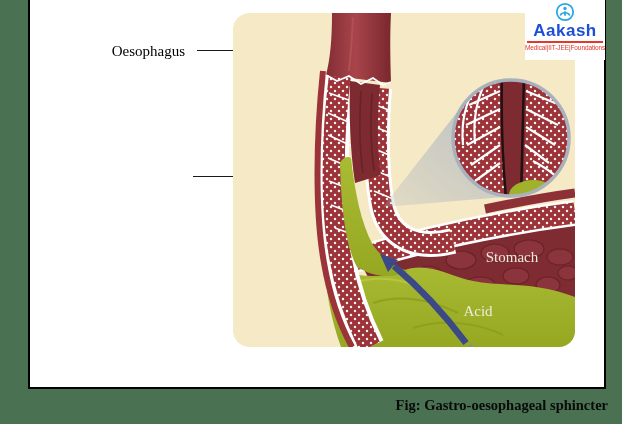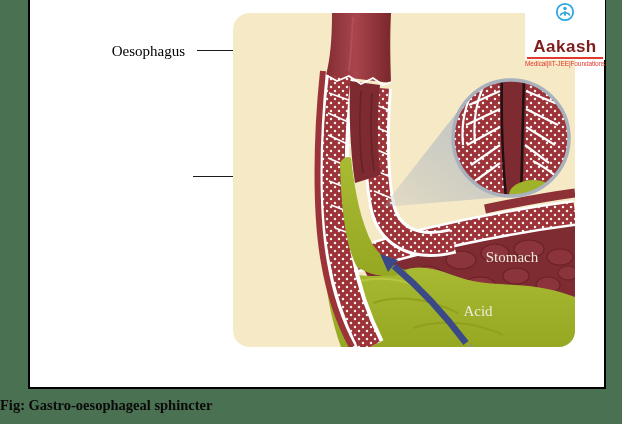--- a/index.html
+++ b/index.html
@@ -27,29 +27,29 @@
   .leader-2{left:163px;top:176px;width:140px;}
   .illustration{position:absolute;left:203px;top:13px;width:342px;height:334px;}
   .logo{
     position:absolute;left:495px;top:0;width:80px;height:58px;
     background:#FFFFFF;text-align:center;
     font-family:"Liberation Sans", sans-serif;
     padding-top:2px;
   }
   .logo-icon{display:block;margin:0 auto;}
   .logo-name{
-    color:#7f1d1d;font-size:17px;font-weight:bold;line-height:18px;letter-spacing:0.5px;margin-top:16px;
+    color:#1d4ed8;font-size:17px;font-weight:bold;line-height:18px;letter-spacing:0.5px;
   }
   .logo-rule{height:1.5px;background:#E03A2F;margin:1px 2px 1px 2px;}
   .logo-tagline{
     color:#E03A2F;font-size:6.5px;line-height:8px;white-space:nowrap;letter-spacing:-0.1px;
   }
   .caption{
     position:absolute;left:0;top:397px;width:608px;
-    text-align:left;color:#0A0A0A;font-size:14.5px;font-weight:bold;
+    text-align:right;color:#0A0A0A;font-size:14.5px;font-weight:bold;
   }
   .ill-text{font-family:"Liberation Serif", serif;font-size:15px;fill:#F0EADC;}
 </style>
 </head>
 <body>
 
 <div class="canvas">
 
   <div class="slide">
 

